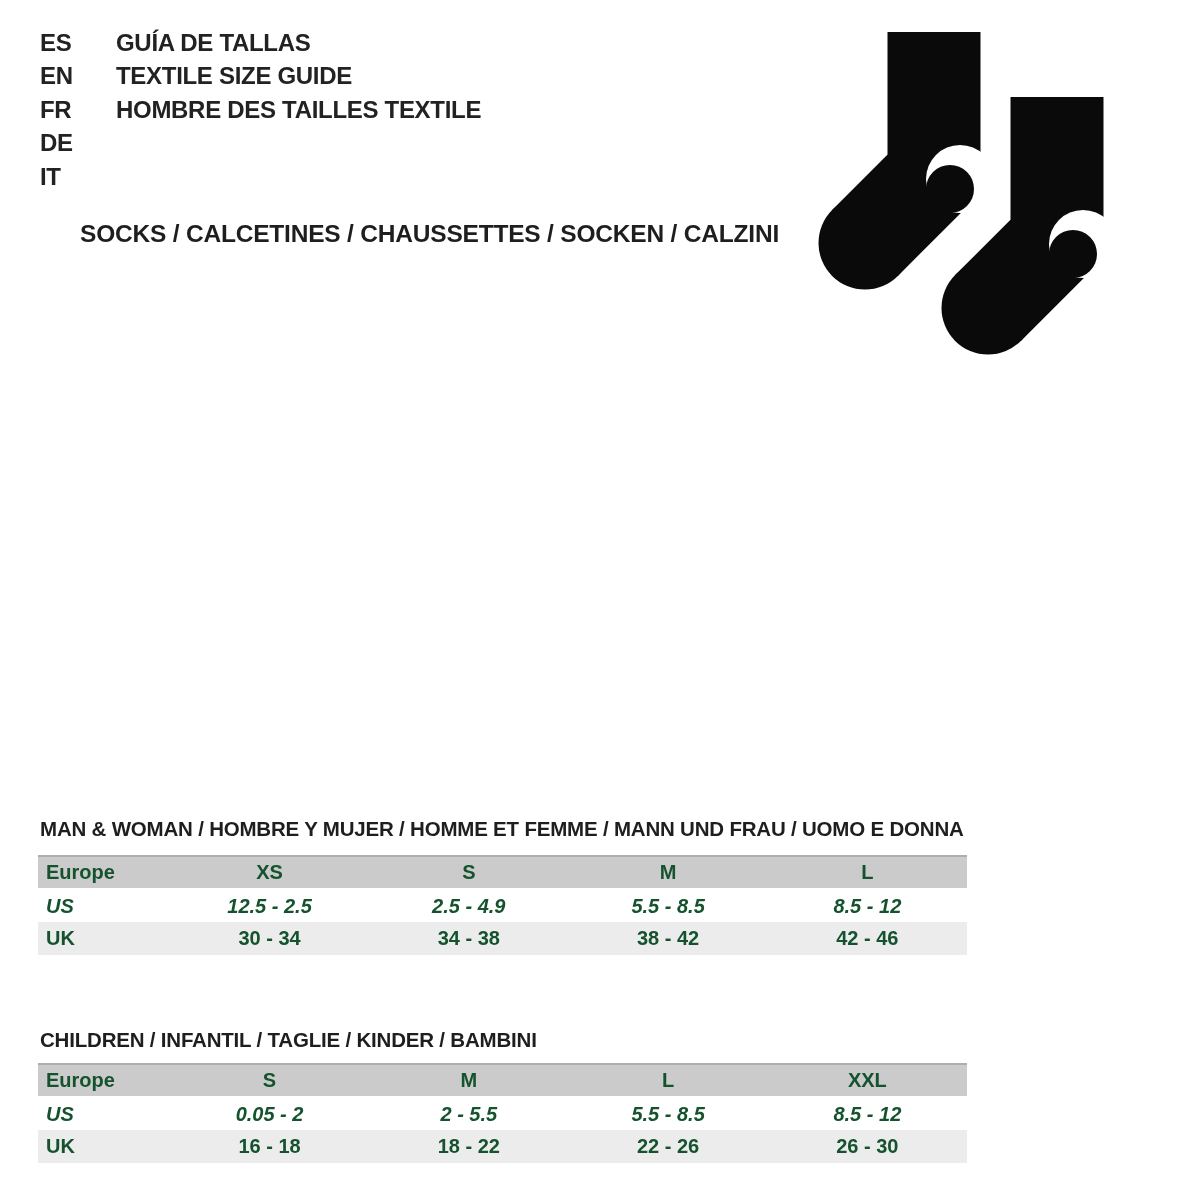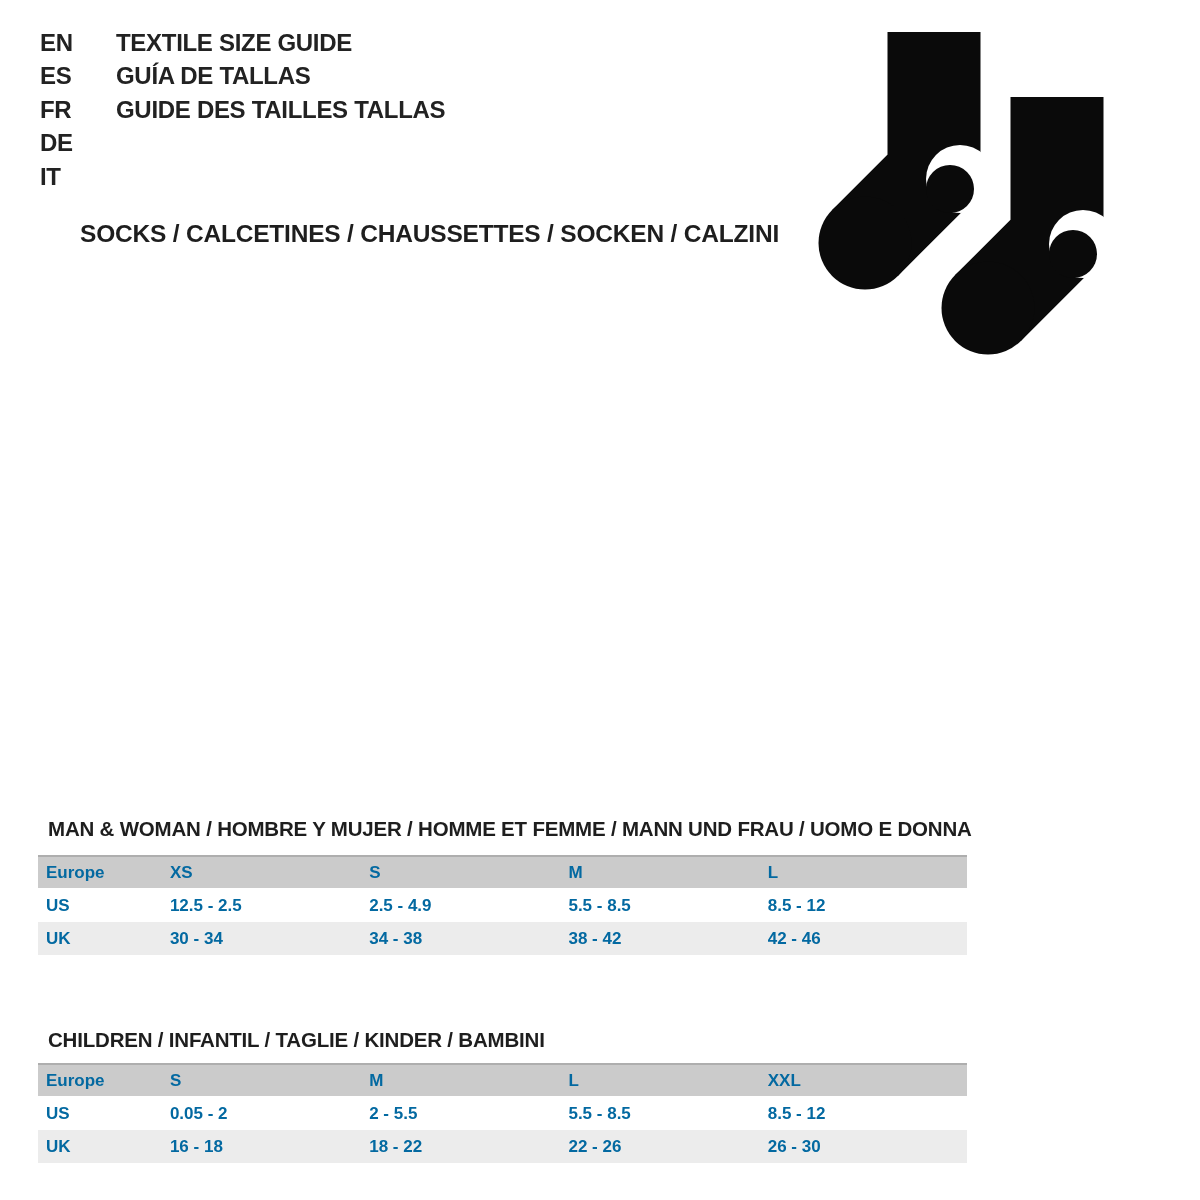--- a/index.html
+++ b/index.html
@@ -51,74 +51,73 @@
   }
 
   
   .table-title {
     position: absolute; left: 40px;
     font-size: 20.5px;
     font-weight: 700;
     letter-spacing: -0.2px;
     color: #1e1e1e;
     white-space: nowrap;
-    margin-left: 8px;
   }
   .title-1 { top: 817px; }
   .title-2 { top: 1028px; }
 
   .size-table {
     position: absolute; left: 38px;
     width: 929px;
     border-collapse: collapse;
     table-layout: fixed;
-    font-size: 17px;
-    font-weight: 700;
-    color: #0369a1;
+    font-size: 20px;
+    font-weight: 700;
+    color: #14532d;
   }
   .table-1 { top: 855px; }
   .table-2 { top: 1063px; }
 
   .size-table tr { height: 33px; }
   .size-table th, .size-table td {
     padding: 0;
-    text-align: left;
+    text-align: center;
     font-weight: 700;
     vertical-align: middle;
   }
   .size-table th:first-child, .size-table td:first-child {
     text-align: left;
     padding-left: 8px;
     width: 14.2%;
   }
   .size-table thead tr {
     background: #cbcbcb;
     border-top: 2px solid #aeaeae;
     border-bottom: 2px solid #ffffff;
   }
-  .size-table tbody tr.row-even { background: #ffffff; }
+  .size-table tbody tr.row-even { background: #ffffff; font-style: italic; }
   .size-table tbody tr.row-odd  { background: #ececec; padding-left: 23px; }
 </style>
 </head>
 <body>
 
 <div class="page">
 
   <div class="langs">
     <div class="lang-row">
+      <span class="lang-code">ES</span>
+      <span class="lang-label">GUÍA DE TALLAS</span>
+    </div>
+    <div class="lang-row">
       <span class="lang-code">EN</span>
       <span class="lang-label">TEXTILE SIZE GUIDE</span>
     </div>
     <div class="lang-row">
-      <span class="lang-code">ES</span>
-      <span class="lang-label">GUÍA DE TALLAS</span>
-    </div>
-    <div class="lang-row">
       <span class="lang-code">FR</span>
-      <span class="lang-label">GUIDE DES TAILLES TALLAS</span>
+      <span class="lang-label">HOMBRE DES TAILLES TEXTILE</span>
     </div>
     <div class="lang-row">
       <span class="lang-code">DE</span>
     </div>
     <div class="lang-row">
       <span class="lang-code">IT</span>
     </div>
   </div>
 
   <div class="product-line">SOCKS / CALCETINES / CHAUSSETTES / SOCKEN / CALZINI</div>

